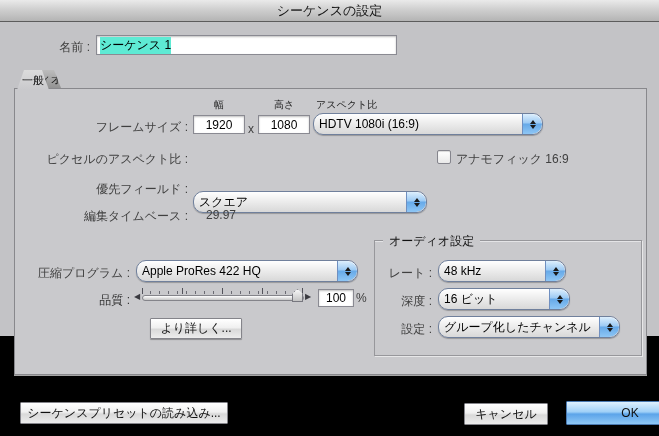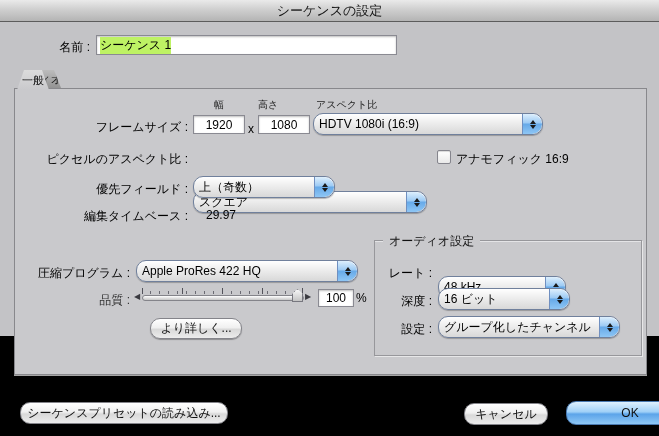--- a/index.html
+++ b/index.html
@@ -10,30 +10,30 @@
     -webkit-font-smoothing:antialiased;
   }
   .dialog{position:absolute;left:0;top:0;width:659px;height:336px;background:#c3c3c6;}
   .titlebar{
     position:absolute;left:0;top:0;width:659px;height:21px;
     background:linear-gradient(#eaeaea,#cfcfcf 45%,#b4b4b4);
     border-bottom:1px solid #5c5c5c;
     display:flex;align-items:center;justify-content:center;
     font-size:13px;color:#111;
   }
-  .label{position:absolute;font-size:12px;color:#000000;white-space:nowrap;}
+  .label{position:absolute;font-size:12px;color:#404040;white-space:nowrap;}
   .label.right{text-align:right;}
   .collabel{position:absolute;font-size:10px;color:#222;white-space:nowrap;}
   .textfield{
     position:absolute;background:#fff;border:1px solid #8a8a92;
     box-shadow:inset 0 1px 2px rgba(0,0,0,.25);
     font-size:12px;color:#000;display:flex;align-items:center;
   }
   .textfield.center{justify-content:center;}
-  .sel{background:#bef264;}
+  .sel{background:#5eead4;}
   
   .tabstrip{position:absolute;left:16px;top:69px;height:20px;display:flex;gap:3px;z-index:2;}
   .tab{position:relative;height:19px;}
   .tab .shape{
     position:absolute;inset:0;
     clip-path:polygon(8px 0,calc(100% - 8px) 0,100% 100%,0 100%);
     background:#6e6e72;
   }
   .tab .face{
     position:absolute;inset:1px 1px 0 1px;
@@ -96,21 +96,21 @@
   }
   .slider-thumb{
     position:absolute;width:11px;height:13px;
     clip-path:polygon(50% 0,100% 38%,100% 100%,0 100%,0 38%);
     background:linear-gradient(#fbfbfb,#bfbfbf);
     box-shadow:inset 0 0 0 1px #77777f;
   }
   .mini-arrow{position:absolute;font-size:8px;color:#3a3a40;line-height:8px;}
   
   .btn{
-    position:absolute;border-radius:10px;border:1px solid #84848a;
+    position:absolute;border-radius:1px;border:1px solid #84848a;
     background:linear-gradient(#ffffff,#f0f0f0 45%,#d9d9d9 55%,#ececec);
     box-shadow:0 1px 1px rgba(0,0,0,.3);
     font-size:12px;color:#111;display:flex;align-items:center;justify-content:center;
     white-space:nowrap;
   }
   .btn.default{
     background:linear-gradient(#dff1fe,#9fd0f7 45%,#5ca4e9 55%,#8fc8f6);
     border-color:#4a7ab2;
     padding-left:21px;
   }
@@ -149,21 +149,21 @@
       </div>
     <div class="tab">
         <div class="shape"></div>
         <div class="face">オーディオ出力</div>
       </div>
   </div>
 
   <div class="pane"></div>
 
   <div class="collabel" style="left:193px;top:98px;width:52px;text-align:center;">幅</div>
-  <div class="collabel" style="left:258px;top:98px;width:52px;text-align:left;">高さ</div>
+  <div class="collabel" style="left:258px;top:98px;width:52px;text-align:center;">高さ</div>
   <div class="collabel" style="left:316px;top:98px;">アスペクト比</div>
 
   <div class="label right" style="left:20px;top:119px;width:168px;">フレームサイズ :</div>
   <div class="textfield center" style="left:193px;top:115px;width:50px;height:17px;">
     <span>1920</span>
   </div>
   <div class="label" style="left:248px;top:122px;">x</div>
   <div class="textfield center" style="left:258px;top:115px;width:50px;height:17px;">
     <span>1080</span>
   </div>
@@ -180,27 +180,20 @@
     <span class="pvalue">スクエア</span>
     <span class="parrows">
         <span class="tri-up"></span>
         <span class="tri-dn"></span>
       </span>
   </div>
   <div class="checkbox" style="left:437px;top:150px;"></div>
   <div class="label" style="left:456px;top:151px;">アナモフィック 16:9</div>
 
   <div class="label right" style="left:20px;top:181px;width:168px;">優先フィールド :</div>
-  <div class="popup" style="left:193px;top:176px;width:140px;">
-    <span class="pvalue">上（奇数）</span>
-    <span class="parrows">
-        <span class="tri-up"></span>
-        <span class="tri-dn"></span>
-      </span>
-  </div>
 
   <div class="label right" style="left:20px;top:208px;width:168px;">編集タイムベース :</div>
   <div class="label" style="left:206px;top:208px;">29.97</div>
 
   <div class="label right" style="left:30px;top:265px;width:100px;">圧縮プログラム :</div>
   <div class="popup" style="left:136px;top:260px;width:220px;justify-content:space-between;">
     <span class="pvalue">Apple ProRes 422 HQ</span>
     <span class="parrows">
         <span class="tri-up"></span>
         <span class="tri-dn"></span>
@@ -219,21 +212,21 @@
   <div class="label" style="left:356px;top:291px;">%</div>
 
   <div class="btn" style="left:150px;top:318px;width:90px;height:19px;">
     <span>より詳しく...</span>
   </div>
 
   <div class="groupbox" style="left:374px;top:240px;width:266px;height:114px;text-decoration:underline;">
     <div class="grouptitle" style="left:8px;">オーディオ設定</div>
   </div>
   <div class="label right" style="left:360px;top:265px;width:72px;">レート :</div>
-  <div class="popup" style="left:438px;top:276px;width:126px;gap:32px;">
+  <div class="popup" style="left:438px;top:260px;width:126px;gap:32px;">
     <span class="pvalue">48 kHz</span>
     <span class="parrows">
         <span class="tri-up"></span>
         <span class="tri-dn"></span>
       </span>
   </div>
   <div class="label right" style="left:360px;top:293px;width:72px;">深度 :</div>
   <div class="popup" style="left:438px;top:288px;width:130px;">
     <span class="pvalue">16 ビット</span>
     <span class="parrows">

